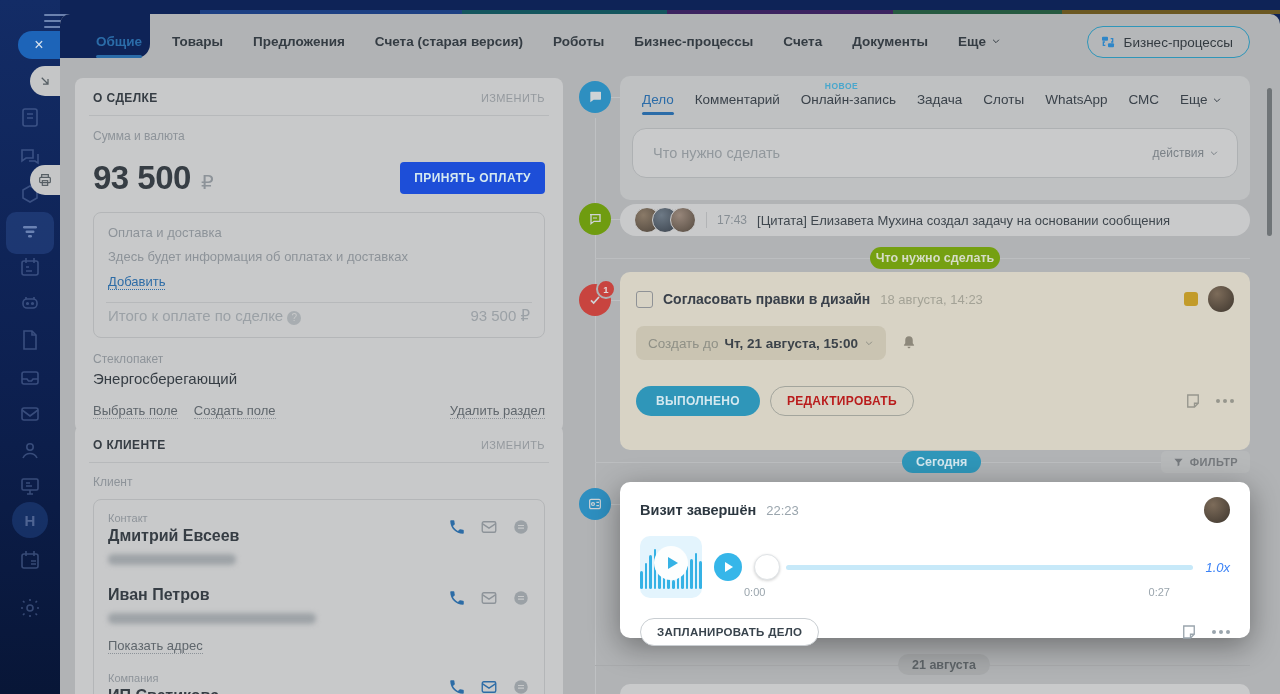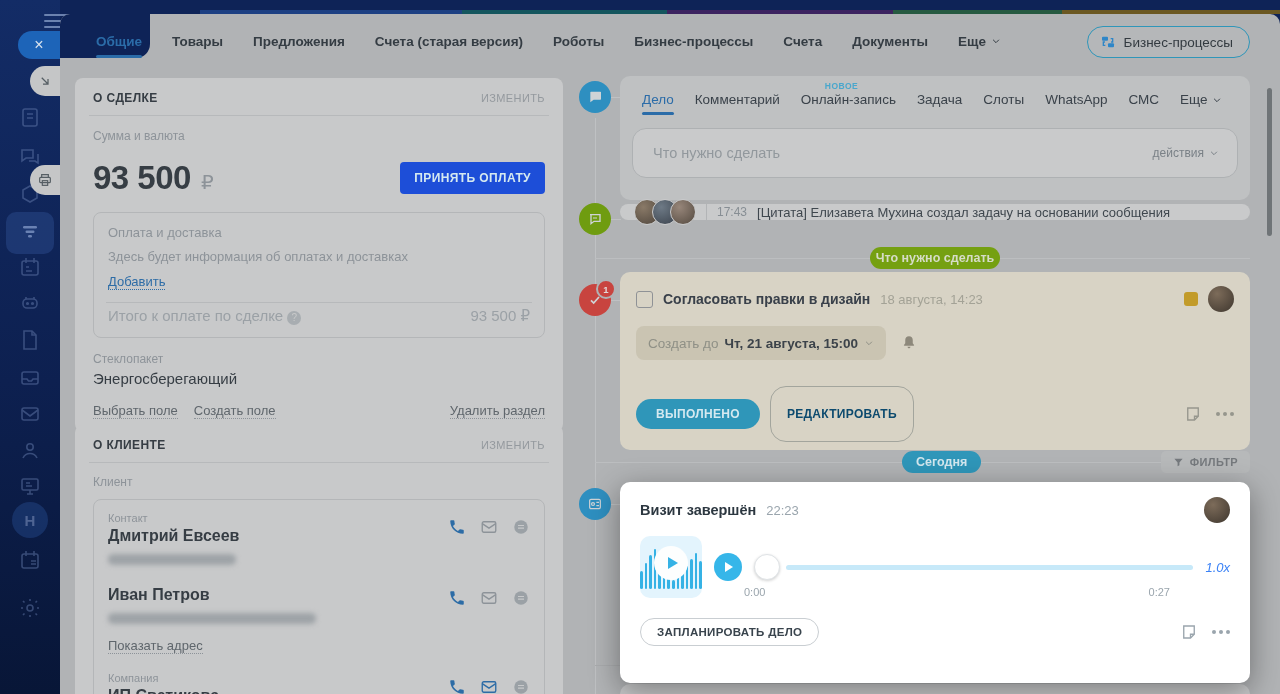--- a/index.html
+++ b/index.html
@@ -88,21 +88,21 @@
   .ftab{font-size:13.5px;color:#3a424a;position:relative;white-space:nowrap;display:flex;align-items:center;gap:5px;}
   .ftab.active{color:#2b6ca8;}
   .ftab.active::after{content:"";position:absolute;left:0;right:0;bottom:-8px;height:3px;background:#2b6ca8;border-radius:2px;}
   .ftab .new-badge{position:absolute;top:-11px;left:24px;font-size:8.5px;font-weight:bold;letter-spacing:.5px;color:#4aa7cc;}
   .feed-input-wrap{position:absolute;left:12px;right:12px;top:52px;height:50px;background:#c9cacb;border:1px solid #aeb1b3;border-radius:14px;
     display:flex;align-items:center;box-sizing:border-box;padding:0 18px;}
   .feed-input{flex:1;border:none;background:transparent;outline:none;font-size:14.5px;color:#363d44;font-family:inherit;}
   .feed-input::placeholder{color:#92989d;}
   .actions{display:flex;align-items:center;gap:5px;font-size:12px;color:#7a8187;}
 
-  .msg-row{position:absolute;left:560px;top:190px;width:630px;height:16px;background:#c9cacb;border-radius:16px;
+  .msg-row{position:absolute;left:560px;top:190px;width:630px;height:32px;background:#c9cacb;border-radius:16px;
     display:flex;align-items:center;box-sizing:border-box;padding:0 14px;gap:10px;}
   .avatars{display:flex;}
   .av{width:24px;height:24px;border-radius:50%;border:1.5px solid #c9cacb;background:radial-gradient(circle at 35% 30%,#8a7a68,#4e453c);}
   .av + .av{margin-left:-8px;}
   .msg-div{width:1px;height:16px;background:#b2b4b6;}
   .msg-time{font-size:12px;color:#878e94;}
   .msg-text{font-size:13px;color:#3f474e;white-space:nowrap;overflow:hidden;}
 
   .sep-line{position:absolute;left:535px;top:244px;width:655px;height:1px;background:#bcbec0;}
   .quick-btn{position:absolute;left:810px;top:233px;width:130px;height:22px;background:#75a011;border-radius:12px;
@@ -124,35 +124,35 @@
   .cal-day{font-size:15px;font-weight:bold;color:#39404a;line-height:17px;margin-top:1px;}
   .cal-mon{font-size:6.5px;font-weight:bold;color:#6e7478;letter-spacing:.3px;}
   .cal-time{font-size:7.5px;font-weight:bold;color:#3d8fba;margin-top:1px;}
   .due-pill{height:34px;background:#cac4b2;border-radius:8px;display:flex;align-items:center;gap:6px;padding:0 12px;font-size:13.5px;}
   .due-prefix{color:#8f9086;}
   .due-val{color:#3c434a;font-weight:bold;}
   .due-caret{color:#8f9086;width:10px;height:10px;}
   .bell{width:18px;height:18px;color:#8d887b;margin-top:8px;}
   .task-foot{display:flex;align-items:center;margin-top:26px;}
   .btn-done{background:#2f96b9;color:#d5e9f0;font-size:12px;font-weight:bold;letter-spacing:.3px;border:none;border-radius:16px;padding:8px 20px;}
-  .btn-edit{background:transparent;color:#0c4a6e;font-size:12px;font-weight:bold;letter-spacing:.3px;border:1px solid #a3a59d;border-radius:16px;padding:20px 16px;margin-left:10px;}
+  .btn-edit{background:transparent;color:#b91c1c;font-size:12px;font-weight:bold;letter-spacing:.3px;border:1px solid #a3a59d;border-radius:16px;padding:7px 16px;margin-left:10px;}
   .foot-icons{margin-left:auto;display:flex;align-items:center;gap:14px;color:#96968d;}
   .foot-icons svg{width:18px;height:18px;}
   .dots{display:flex;gap:3px;}
   .dots i{width:4px;height:4px;border-radius:50%;background:#96968d;}
 
   .today-line{position:absolute;left:535px;top:448px;width:655px;height:1px;background:#bcbec0;}
   .today-pill{position:absolute;left:842px;top:437px;height:22px;padding:0 14px;background:#2f96b9;border-radius:12px;
     color:#d3e7ee;font-size:12.5px;font-weight:bold;display:flex;align-items:center;}
   .filter-pill{position:absolute;right:30px;top:437px;height:22px;padding:0 12px;background:#b7b9ba;border-radius:5px;
     display:flex;align-items:center;gap:6px;color:#75797d;font-size:11px;font-weight:bold;letter-spacing:.4px;}
   .filter-pill svg{width:11px;height:11px;}
 
   
-  .visit-card{position:absolute;left:560px;top:468px;width:630px;height:201px;background:#ffffff;border-radius:10px;
+  .visit-card{position:absolute;left:560px;top:468px;width:630px;height:156px;background:#ffffff;border-radius:10px;
     box-shadow:0 8px 30px rgba(10,10,10,.4);box-sizing:border-box;padding:15px 20px;z-index:10;}
   .visit-head{display:flex;align-items:center;gap:10px;}
   .visit-title{font-size:14.5px;font-weight:bold;color:#2c3740;}
   .visit-time{font-size:13px;color:#9aa5ad;}
   .visit-head .spacer{flex:1;}
   .player{display:flex;align-items:center;gap:12px;margin-top:13px;position:relative;}
   .wave-box{width:62px;height:62px;border-radius:10px;background:#e3f4fd;position:relative;display:flex;align-items:flex-end;justify-content:center;gap:2px;padding-bottom:9px;box-sizing:border-box;}
   .wave-box i{width:3px;background:#35b2e5;border-radius:2px;}
   .wave-play{position:absolute;left:14px;top:10px;width:34px;height:34px;border-radius:50%;background:#fdfefe;display:flex;align-items:center;justify-content:center;}
   .tri{width:0;height:0;border-left:10px solid #35b2e5;border-top:6px solid transparent;border-bottom:6px solid transparent;margin-left:3px;}

